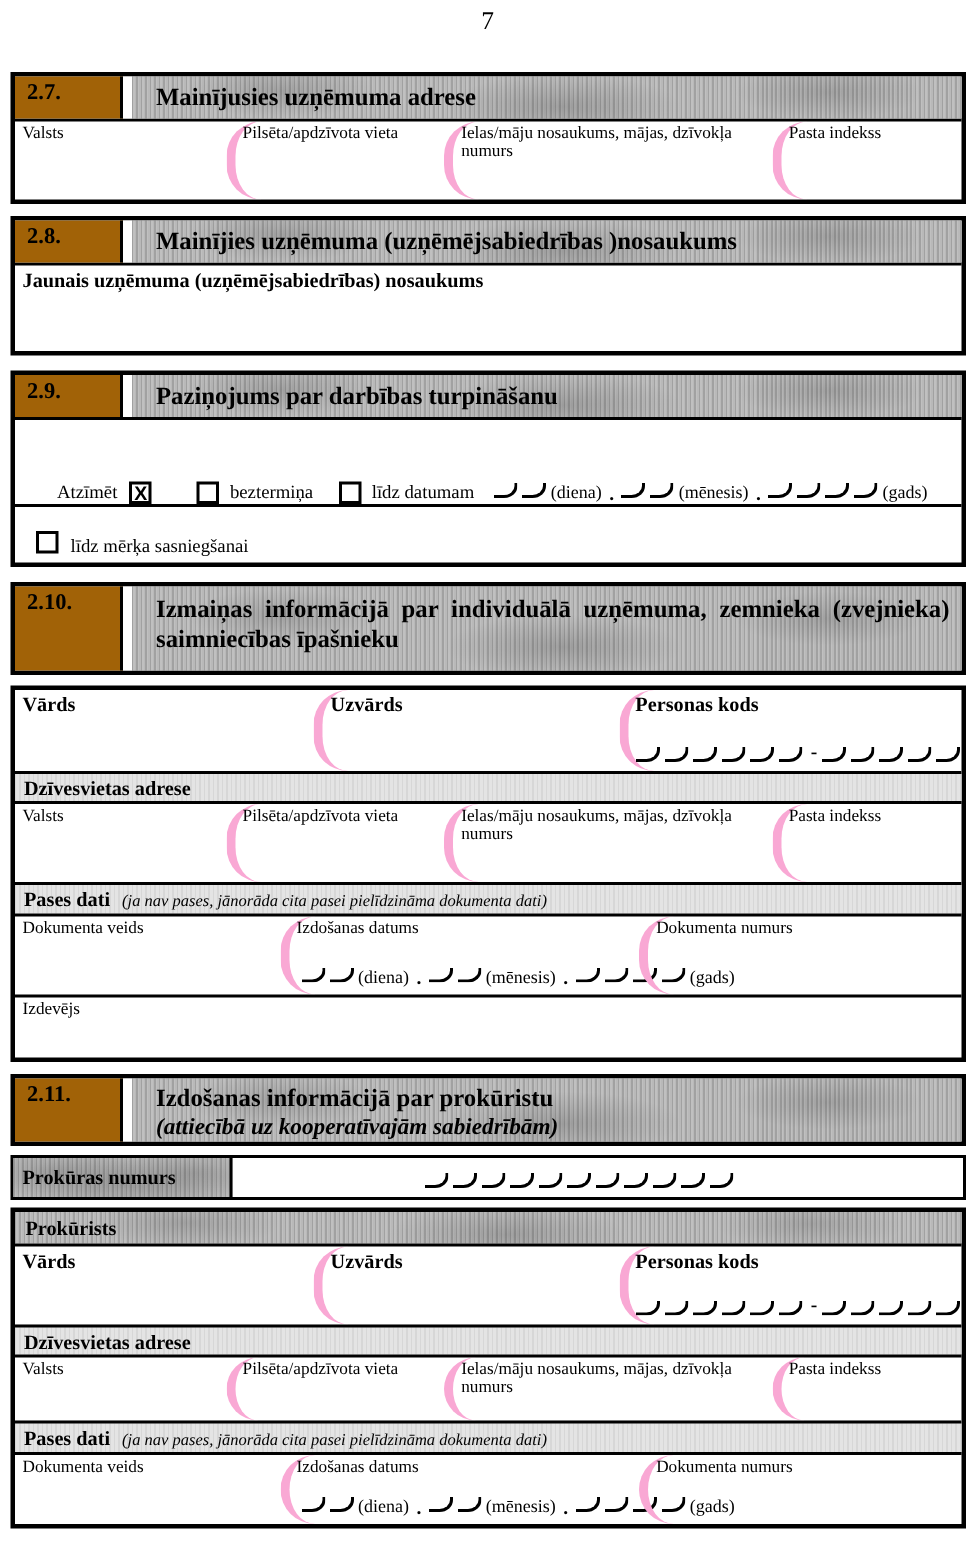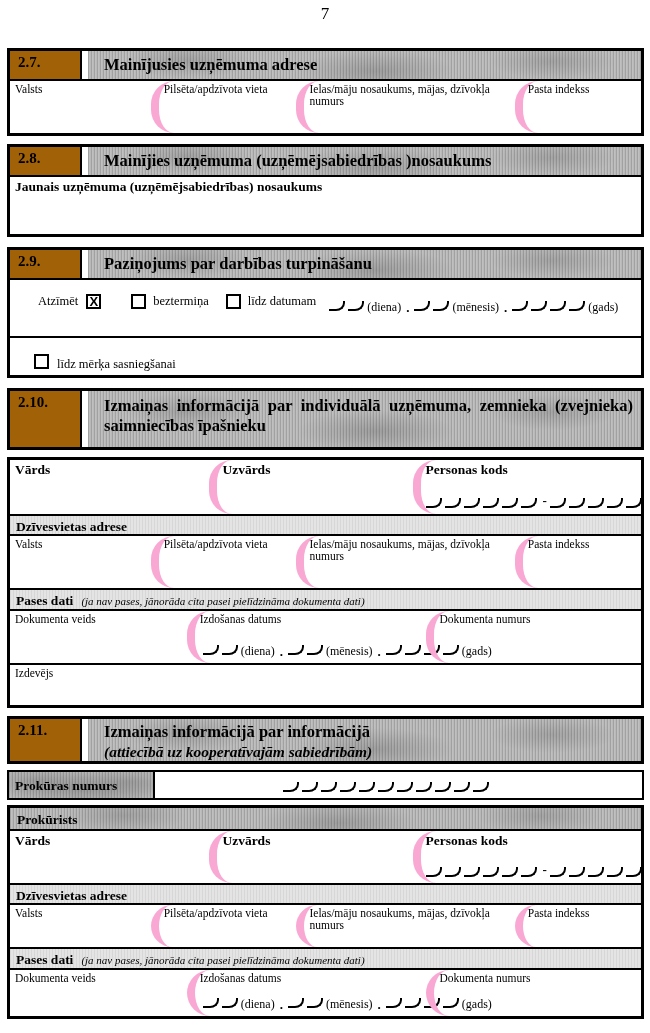--- a/index.html
+++ b/index.html
@@ -35,21 +35,21 @@
   .htitle{flex:1;font-weight:bold;font-size:16.5px;padding:4px 8px 0 16px;box-sizing:border-box;}
   .hdr-line{border-bottom:2px solid #000;}
   .h28{height:28px;}
   .htitle.just{text-align:justify;line-height:20px;padding-top:5px;}
   .subtitle{font-weight:bold;font-style:italic;font-size:15.5px;}
 
   
   .row{display:flex;align-items:stretch;border-top:2px solid #000;box-sizing:border-box;}
   .row:first-child{border-top:none;}
   .cell{box-sizing:border-box;padding:2px 5px;font-size:11.5px;display:flex;flex-direction:column;}
-  .cell + .cell{border-left:8px solid #f9a8d4;border-radius:23px;}
+  .cell + .cell{border-left:6px solid #f9a8d4;border-radius:23px;}
   .lbl{font-size:11.5px;}
   .blbl{font-weight:bold;font-size:13.5px;font-family:Liberation Serif, serif;}
   .h52{height:52px}.h57{height:57px}.h54{height:54px}
   .h44{height:44px}.h56{height:56px}.h48{height:48px}.h39{height:39px}.h42{height:42px}
   .c-valsts{width:22.3%}.c-pils{width:23.1%}.c-ielas{width:34.6%}.c-pasta{width:20%}
   .c-vards{width:31.6%}.c-uzvards{width:32.2%}.c-pk{width:36.2%}
   .c-dveids{width:28%}.c-ddat{width:38%}.c-dnum{width:34%}
 
   .subbar{border-top:2px solid #000;padding:1px 6px 2px 6px;height:20px;box-sizing:border-box;}
   .subbar .blbl{font-size:13.5px;}
@@ -66,22 +66,22 @@
   .datesep{font-weight:bold;font-size:13px;margin:0 2px;transform:translateY(3px);}
   .sublabel{font-size:12px;margin-top:3px;white-space:nowrap;}
 
   
   .cb{display:inline-block;width:15px;height:15px;border:2px solid #000;background:#fff;
       box-sizing:border-box;flex:none;text-align:center;line-height:11px;
       font-family:"Liberation Sans","DejaVu Sans",sans-serif;font-weight:bold;font-size:13px;}
   .opt{display:inline-flex;align-items:center;font-size:12.5px;}
 
   
-  .s29row1{padding:13px 0 0 28px;display:flex;align-items:flex-start;}
-  .s29row2{padding:9px 0 0 24px;display:flex;align-items:center;}
+  .s29row1{padding:13px 0 0 28px;display:flex;align-items:flex-end;}
+  .s29row2{padding:9px 0 0 14px;display:flex;align-items:center;}
 
   
   .prok{display:flex;align-items:stretch;border-width:2px;}
   .prok-label{width:146px;flex:none;border-right:2px solid #000;padding:4px 6px;box-sizing:border-box;}
   .prok-blank{flex:1;display:flex;align-items:flex-end;padding:4px 0 6px 128px;box-sizing:border-box;}
 
   .bar{padding:2px 7px;height:21px;box-sizing:border-box;}
 
   
   .ddat-inner{margin-top:auto;margin-bottom:2px;}
@@ -274,21 +274,21 @@
       <div class="cell" style="width:100%">
           <span class="lbl">Izdevējs</span>
         </div>
     </div>
   </section>
 
   <section class="box m8" style="height:48px;display:flex">
     <div class="num">2.11.</div>
     <div class="hgap"></div>
     <div class="htitle shade-dark" style="line-height:20px;padding-top:3px">
-      <div>Izmaiņas informācijā par informācijā</div>
+      <div>Izdošanas informācijā par prokūristu</div>
       <div class="subtitle">(attiecībā uz kooperatīvajām sabiedrībām)</div>
     </div>
   </section>
 
   <section class="box m6 prok" style="border-width:2px">
     <div class="prok-label shade-dark"><span class="blbl">Prokūras numurs</span></div>
     <div class="prok-blank">
         <span class="cups">
           <span class="cup"></span>
           <span class="cup"></span>

